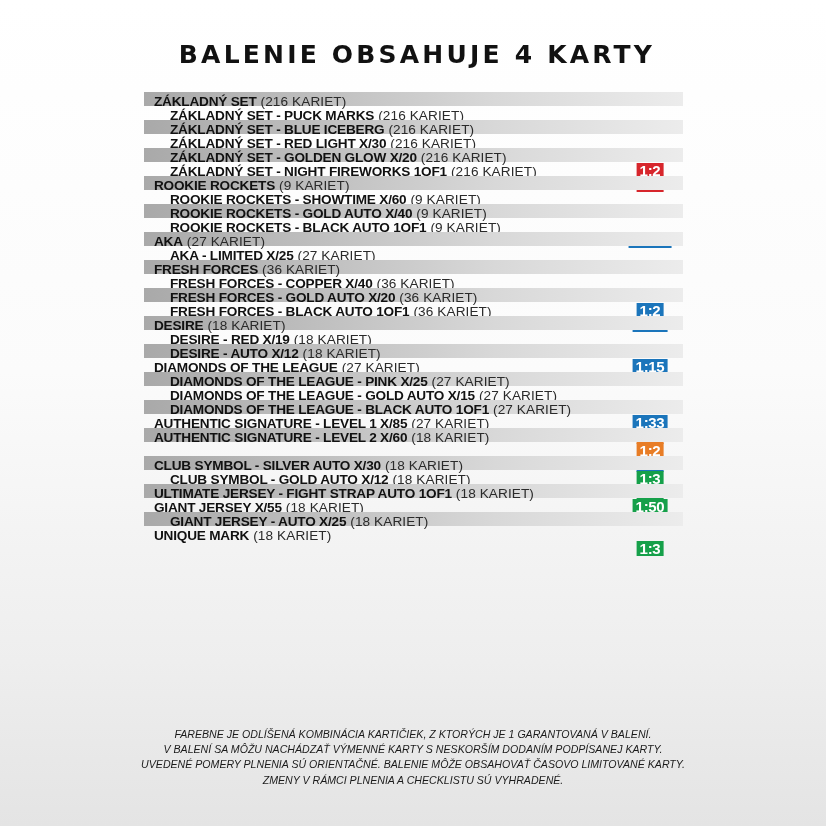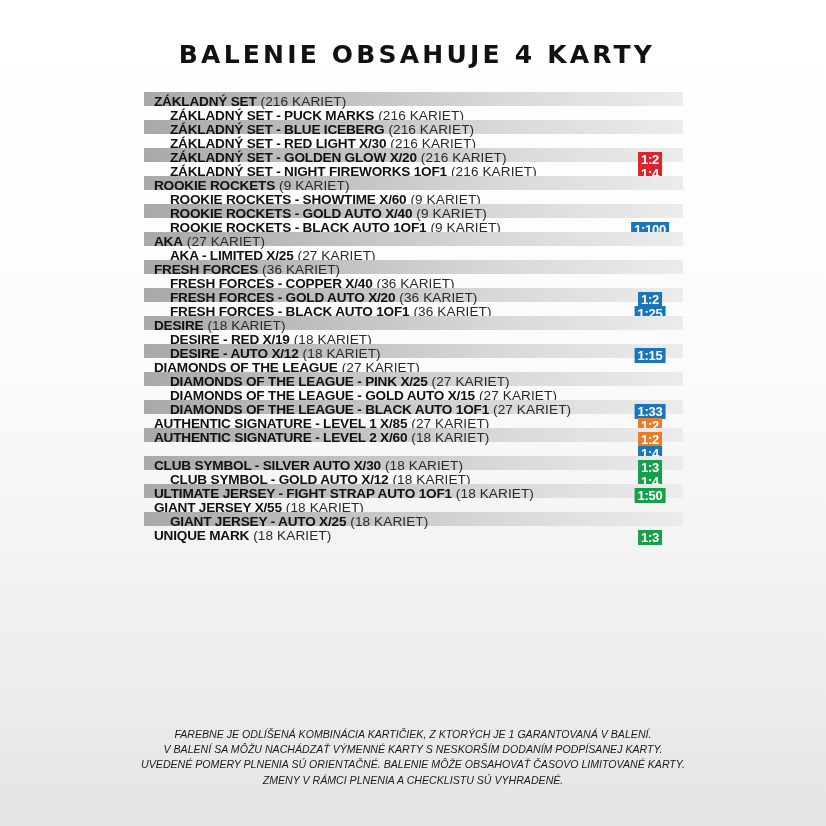--- a/index.html
+++ b/index.html
@@ -29,22 +29,22 @@
   }
   .row.shaded {
     background: linear-gradient(to right, #a9a9a9 0%, #bdbdbd 30%, #d8d8d8 65%, #ececec 100%);
   }
   .row .text { position: absolute; top: 0; }
   .row.lvl0 .text { left: 10px; }
   .row.lvl1 .text { left: 26px; }
   .row .name { font-weight: bold; letter-spacing: -0.2px; color: #111; }
   .row .count { font-weight: normal; color: #2a2a2a; margin-left: 4px; letter-spacing: 0.1px; }
   .badge {
-    position: absolute; top: 4px; height: 15px; line-height: 15px;
-    font-size: 13px; font-weight: bold; color: #fff;
+    position: absolute; top: 15px; height: 15px; line-height: 15px;
+    font-size: 15px; font-weight: bold; color: #fff;
     border-radius: 0; padding: 0 3px; text-align: center;
     transform: translateX(-50%);
     left: 506px; min-width: 16px;
     letter-spacing: -0.3px;
   }
   .badge.red { background: #d7262c; }
   .badge.blue { background: #1b75bb; }
   .badge.orange { background: #e87d26; }
   .badge.green { background: #16a04a; }
   .footer {

